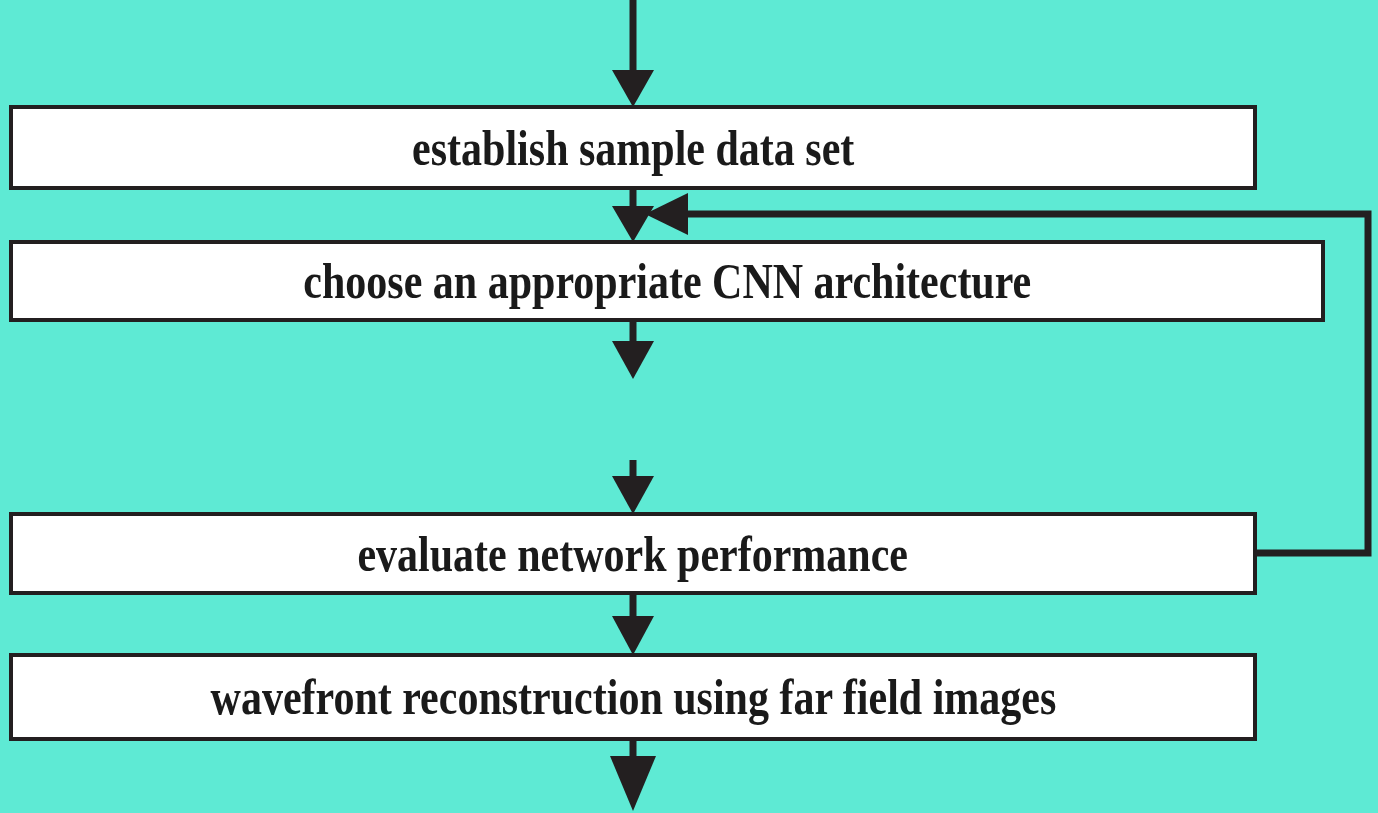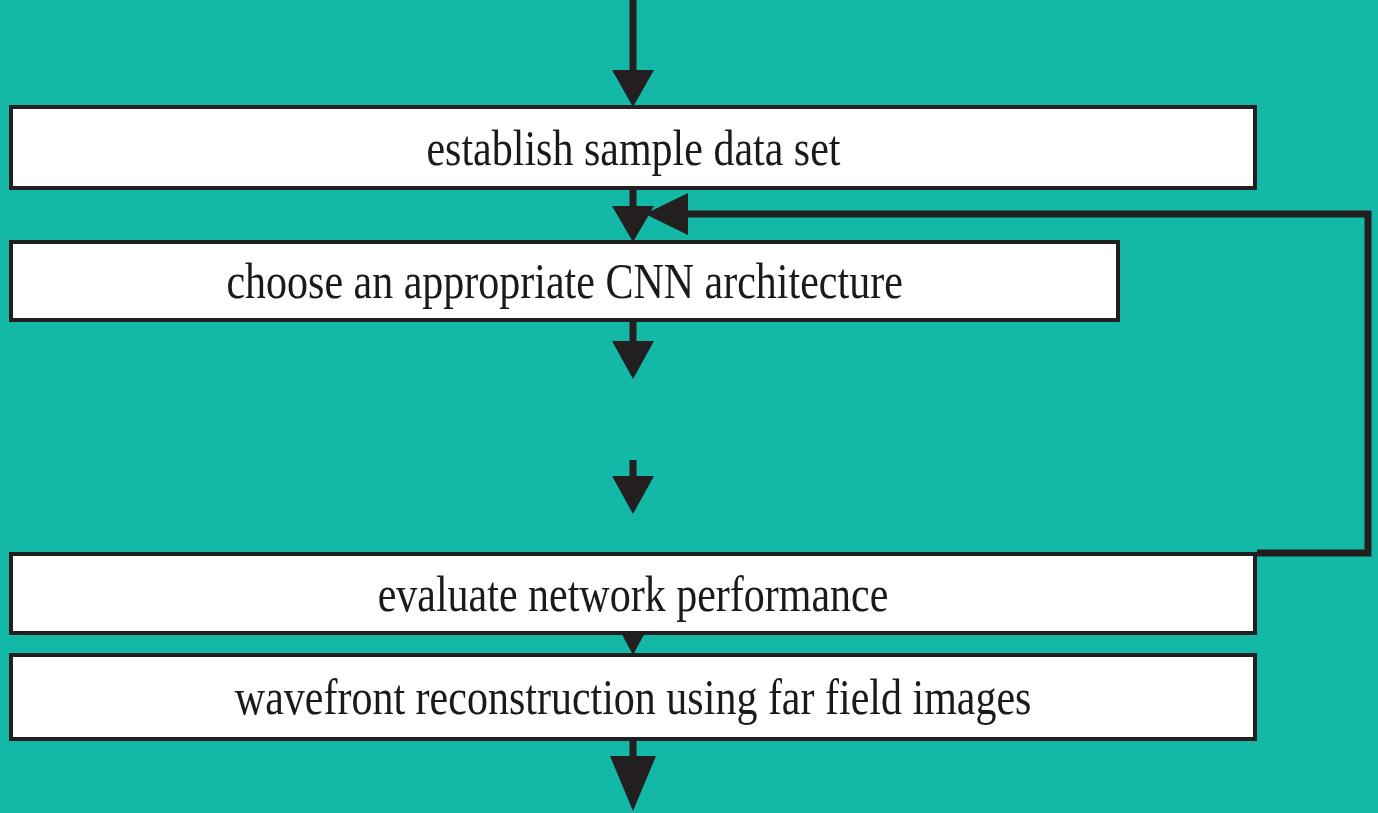--- a/index.html
+++ b/index.html
@@ -4,23 +4,24 @@
 <style>
   html, body {
     margin: 0;
     padding: 0;
     background: #ffffff;
   }
   #canvas {
     position: relative;
     width: 1378px;
     height: 813px;
-    background: #14b8a6;
+    background: #5eead4;
     overflow: hidden;
     font-family: "Liberation Serif", "DejaVu Serif", serif;
+    font-weight: bold;
   }
   .node {
     position: absolute;
     box-sizing: border-box;
     border: 4px solid #231f20;
     background: #ffffff;
     display: flex;
     align-items: center;
     justify-content: center;
   }
@@ -83,26 +84,26 @@
     <g>
       <line x1="633" y1="737" x2="633" y2="760" stroke="#231f20" stroke-width="7"></line>
       <polygon points="610,756 656,756 633,811" fill="#231f20"></polygon>
     </g>
   </svg>
 
   <div class="node" style="left:9px; top:105px; width:1248px; height:85px;">
     <span class="node-label">establish sample data set</span>
   </div>
 
-  <div class="node" style="left:9px; top:240px; width:1111px; height:82px;">
+  <div class="node" style="left:9px; top:240px; width:1316px; height:82px;">
     <span class="node-label">choose an appropriate CNN architecture</span>
   </div>
 
 
-  <div class="node" style="left:9px; top:512px; width:1248px; height:83px;margin-top:40px;">
+  <div class="node" style="left:9px; top:512px; width:1248px; height:83px;">
     <span class="node-label">evaluate network performance</span>
   </div>
 
   <div class="node" style="left:9px; top:653px; width:1248px; height:88px;">
     <span class="node-label">wavefront reconstruction using far field images</span>
   </div>
 
 </div>
 
 </body></html>

